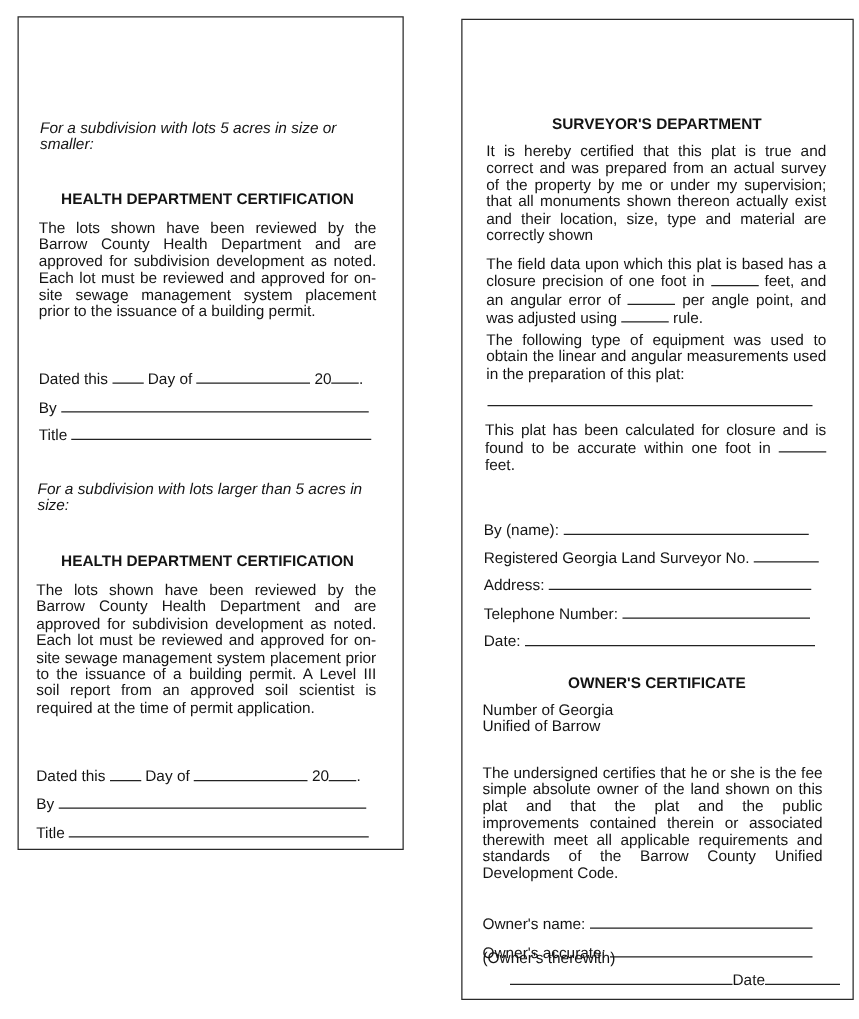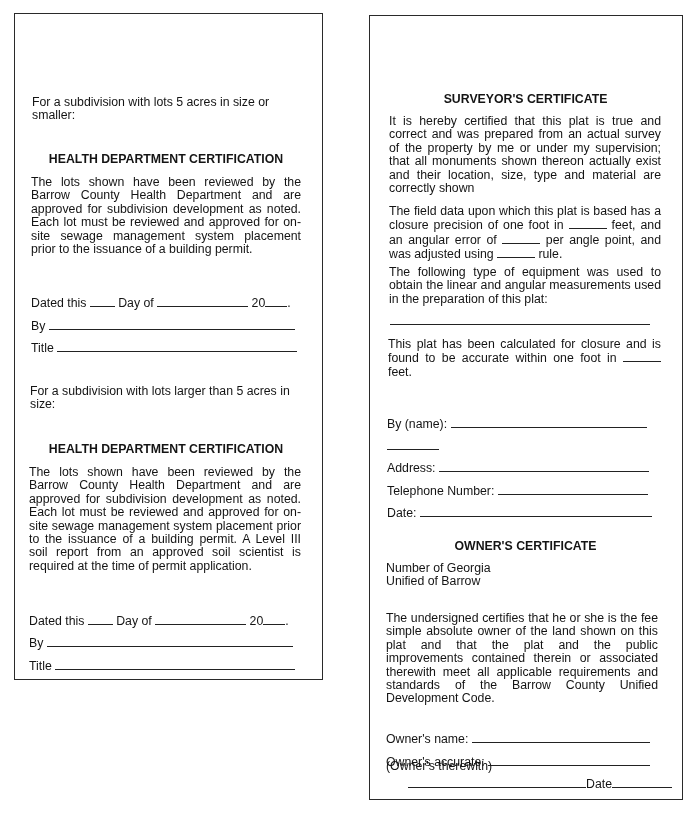--- a/index.html
+++ b/index.html
@@ -1,21 +1,21 @@
 <!DOCTYPE html>
 <html><head>
 <meta charset="utf-8">
 <style>
   html, body { margin:0; padding:0; background:#fff; }
   body { width:687px; height:815px; position:relative; font-family:"Liberation Sans", sans-serif; color:#141414; font-size:12.3px; line-height:13.4px; }
   .box { position:absolute; border:1.5px solid #2a2a2a; box-sizing:border-box; }
   #left { left:14px; top:13px; width:309px; height:667px; }
   #right { left:369px; top:15px; width:314px; height:785px; }
   .abs { position:absolute; }
-  .ital { }
+  .ital { font-style:italic; }
   .heading { font-weight:bold; text-align:center; font-size:12.3px; }
   .just { text-align:justify; }
   .line { display:inline-block; border-bottom:1px solid #222; height:10px; vertical-align:baseline; }
   .row { white-space:nowrap;margin-top:32px; }
 </style>
 </head>
 <body>
 
 <div id="left" class="box"></div>
 
@@ -54,21 +54,21 @@
   <span>By</span>
   <span class="line" style="width:246px;"></span>
 </div>
 <div class="abs row" style="left:29px; top:627px;">
   <span>Title</span>
   <span class="line" style="width:240px;"></span>
 </div>
 
 <div id="right" class="box"></div>
 
-<div class="abs heading" style="left:388px; top:93px; width:275px;">SURVEYOR'S CERTIFICATE</div>
+<div class="abs heading" style="left:388px; top:93px; width:275px;">SURVEYOR'S DEPARTMENT</div>
 <div class="abs just" style="left:389px; top:115px; width:272px;">It is hereby certified that this plat is true and correct and was prepared from an actual survey of the property by me or under my supervision; that all monuments shown thereon actually exist and their location, size, type and material are correctly shown</div>
 
 <div class="abs just" style="left:389px; top:205px; width:272px;">
   <span>The field data upon which this plat is based has a closure precision of one foot in</span>
   <span class="line" style="width:38px;"></span>
   <span>feet, and an angular error of</span>
   <span class="line" style="width:38px;"></span>
   <span>per angle point, and was adjusted using</span>
   <span class="line" style="width:38px;"></span>
   <span>rule.</span>
@@ -81,20 +81,21 @@
   <span>This plat has been calculated for closure and is found to be accurate within one foot in</span>
   <span class="line" style="width:38px;"></span>
   <span>feet.</span>
 </div>
 
 <div class="abs row" style="left:387px; top:385px;">
   <span>By (name):</span>
   <span class="line" style="width:196px;"></span>
 </div>
 <div class="abs row" style="left:387px; top:407px;">
+  <span>Registered Georgia Land Surveyor No.</span>
   <span class="line" style="width:52px;"></span>
 </div>
 <div class="abs row" style="left:387px; top:429px;">
   <span>Address:</span>
   <span class="line" style="width:210px;"></span>
 </div>
 <div class="abs row" style="left:387px; top:452px;">
   <span>Telephone Number:</span>
   <span class="line" style="width:150px;"></span>
 </div>

